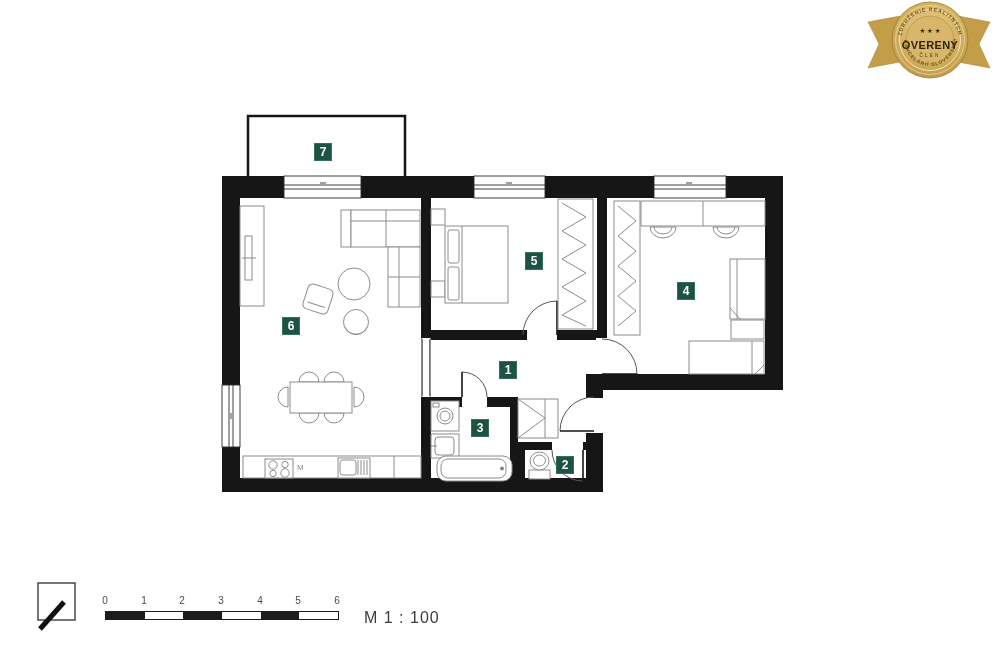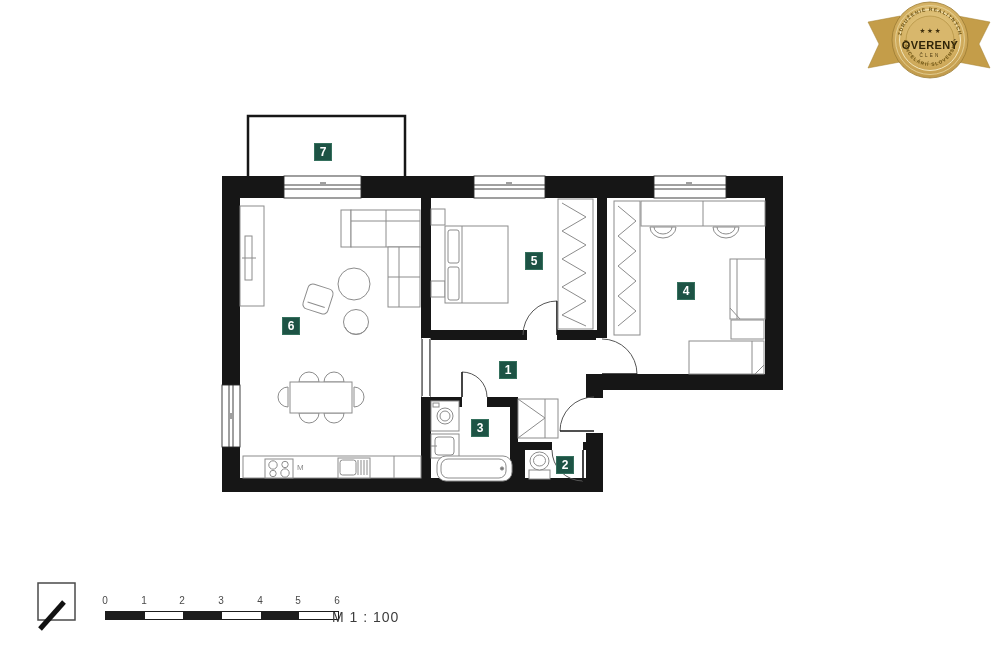--- a/index.html
+++ b/index.html
@@ -12,21 +12,21 @@
   .kitchen-m{position:absolute;font-size:8px;color:#8a8a8a;}
   
   .scale-wrap{position:absolute;left:0;top:0;width:1000px;height:651px;pointer-events:none;}
   .scale-bar{position:absolute;left:105px;top:611px;width:232px;height:7px;
         border:1px solid #1c1c1c;display:flex;box-sizing:content-box;background:#fff;}
   .scale-seg{flex:1;}
   .seg-b{background:#1c1c1c;}
   .seg-w{background:#ffffff;}
   .scale-tick{position:absolute;width:10px;top:595px;font-size:10px;color:#4a4a4a;
         text-align:center;}
-  .scale-label{position:absolute;left:332px;top:609px;font-size:14px;color:#3c3c3c;
+  .scale-label{position:absolute;left:364px;top:609px;font-size:16px;color:#3c3c3c;
         letter-spacing:1px;}
   .compass{position:absolute;left:35px;top:581px;}
   .medal{position:absolute;left:858px;top:0px;}
 </style>
 </head>
 <body>
 
 <div class="page">
 
   <svg class="plan-svg" viewBox="0 0 1000 651">

